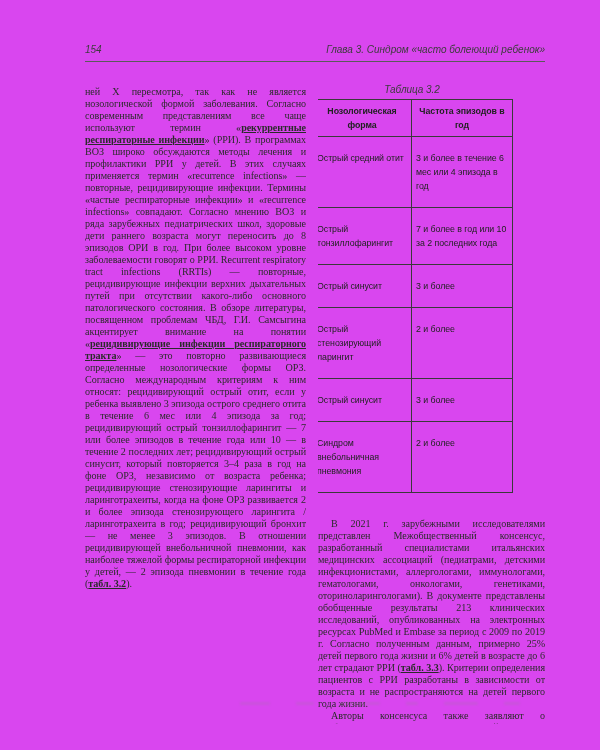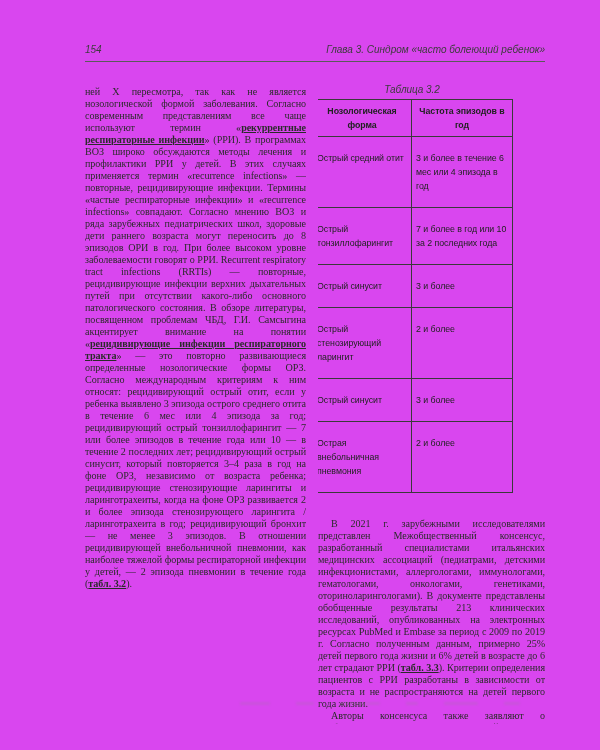--- a/index.html
+++ b/index.html
@@ -155,21 +155,21 @@
           </tr>
           <tr>
             <td>Острый стенозирующий ларингит</td>
             <td>2 и более</td>
           </tr>
           <tr>
             <td>Острый синусит</td>
             <td>3 и более</td>
           </tr>
           <tr>
-            <td>Острая внебольничная пневмония</td>
+            <td>Синдром внебольничная пневмония</td>
             <td>2 и более</td>
           </tr>
         </tbody>
       </table>
     <div class="after-table">
         <p class="body-para indent" lang="ru"><span>В 2021 г. зарубежными исследователями представлен Межобщественный консенсус, разработанный специалистами итальянских медицинских ассоциаций (педиатрами, детскими инфекционистами, аллергологами, иммунологами, гематологами, онкологами, генетиками, оториноларингологами). В документе представлены обобщенные результаты 213 клинических исследований, опубликованных на электронных ресурсах PubMed и Embase за период с 2009 по 2019 г. Согласно полученным данным, примерно 25% детей первого года жизни и 6% детей в возрасте до 6 лет страдают РРИ (</span><b>табл. 3.3</b><span>). Критерии определения пациентов с РРИ разработаны в зависимости от возраста и не распространяются на детей первого года жизни.</span></p>
         <p class="body-para indent" lang="ru"><span>Авторы консенсуса также заявляют о необходимости исключения у детей с РРИ хронических состояний, таких как генетические нарушения, муковисцидоз и CFTR-патии, первичные иммунодефициты, пороки развития сердечной и дыхательной систем, нервно-мышечные расстройства и т.д. Разработаны и представлены рекомендации на основании анамнеза, оценки клинической картины и практического алгоритма.</span></p>
         <p class="body-para indent" lang="ru"><span>К группе РРИ предложено относить ребенка при наличии болеющий критериев (</span><b>табл. 1.8</b><span>).</span></p>
       </div>
   </div>

